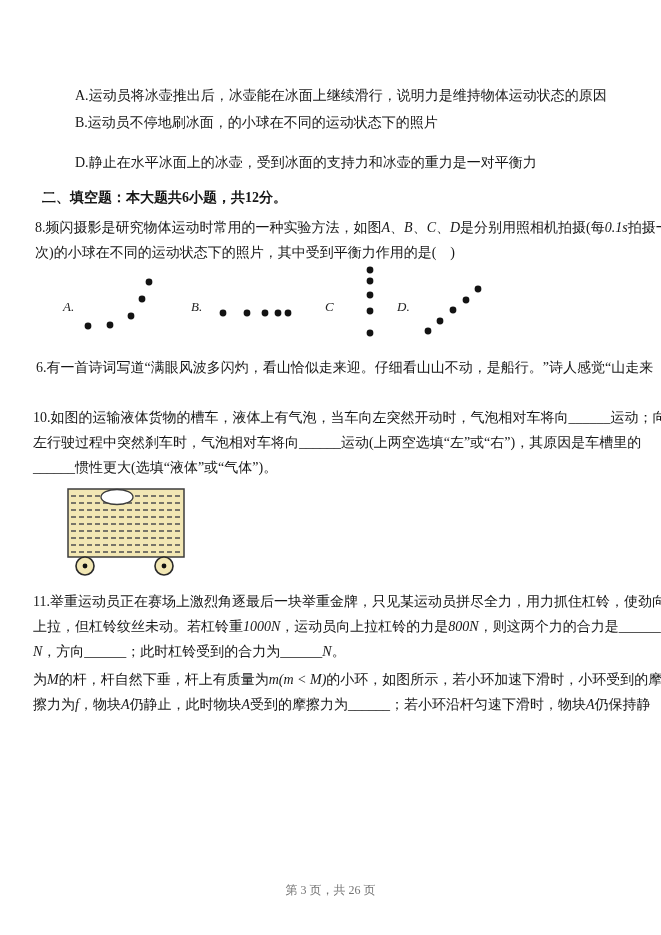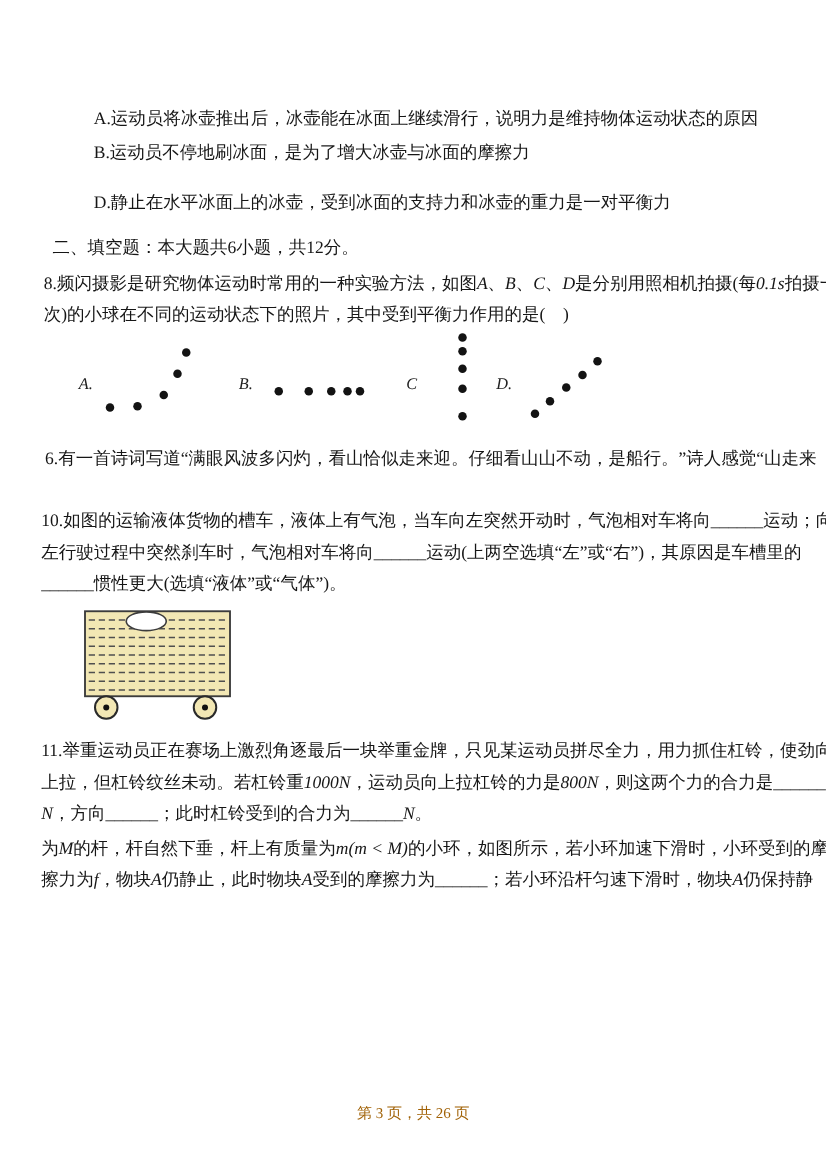--- a/index.html
+++ b/index.html
@@ -3,34 +3,34 @@
 <meta charset="utf-8">
 <style>
   html,body{margin:0;padding:0;background:#ffffff;}
   .sheet{
     position:relative;width:661px;height:935px;background:#ffffff;overflow:hidden;
     font-family:"Liberation Serif","DejaVu Serif",serif;color:#161616;font-size:14px;
   }
   .abs{position:absolute;}
   .line{line-height:25px;white-space:nowrap;}
   .opt{line-height:20px;white-space:nowrap;margin-left:32px;}
-  .section{font-weight:normal;}
+  .section{font-weight:bold;}
   .var{font-style:italic;font-family:"Liberation Serif","DejaVu Serif",serif;}
   .fig-label{font-style:italic;font-size:13px;font-family:"Liberation Serif","DejaVu Serif",serif;}
-  .footer{width:661px;text-align:center;font-size:12px;color:#a16207;}
+  .footer{width:661px;text-align:center;font-size:12px;color:#737373;}
   svg{display:block;}
   .overlay{pointer-events:none;}
 </style>
 </head>
 <body>
 
 <div class="sheet">
 
   <div class="abs opt" style="left:43px;top:86px"><span>A.</span><span>运动员将冰壶推出后，冰壶能在冰面上继续滑行，说明力是维持物体运动状态的原因</span></div>
-  <div class="abs opt" style="left:43px;top:113px"><span>B.</span><span>运动员不停地刷冰面，是为了增大冰壶与冰面的摩擦力</span></div>
+  <div class="abs opt" style="left:43px;top:113px"><span>B.</span><span>运动员不停地刷冰面，的小球在不同的运动状态下的照片</span></div>
   <div class="abs opt" style="left:43px;top:153px"><span>D.</span><span>静止在水平冰面上的冰壶，受到冰面的支持力和冰壶的重力是一对平衡力</span></div>
 
   <div class="abs section" style="left:42px;top:189px">二、填空题：本大题共6小题，共12分。</div>
 
   <div class="abs" style="left:35px;top:215px">
       <div class="line"><span>8.频闪摄影是研究物体运动时常用的一种实验方法，如图</span><span class="var">A</span><span>、</span><span class="var">B</span><span>、</span><span class="var">C</span><span>、</span><span class="var">D</span><span>是分别用照相机拍摄(每</span><span class="var">0.1s</span><span>拍摄一</span></div>
       <div class="line"><span>次)的小球在不同的运动状态下的照片，其中受到平衡力作用的是(　)</span></div>
     </div>
 
   <svg id="fig8" class="abs overlay" style="left:0;top:0" width="661" height="360" viewBox="0 0 661 360">

